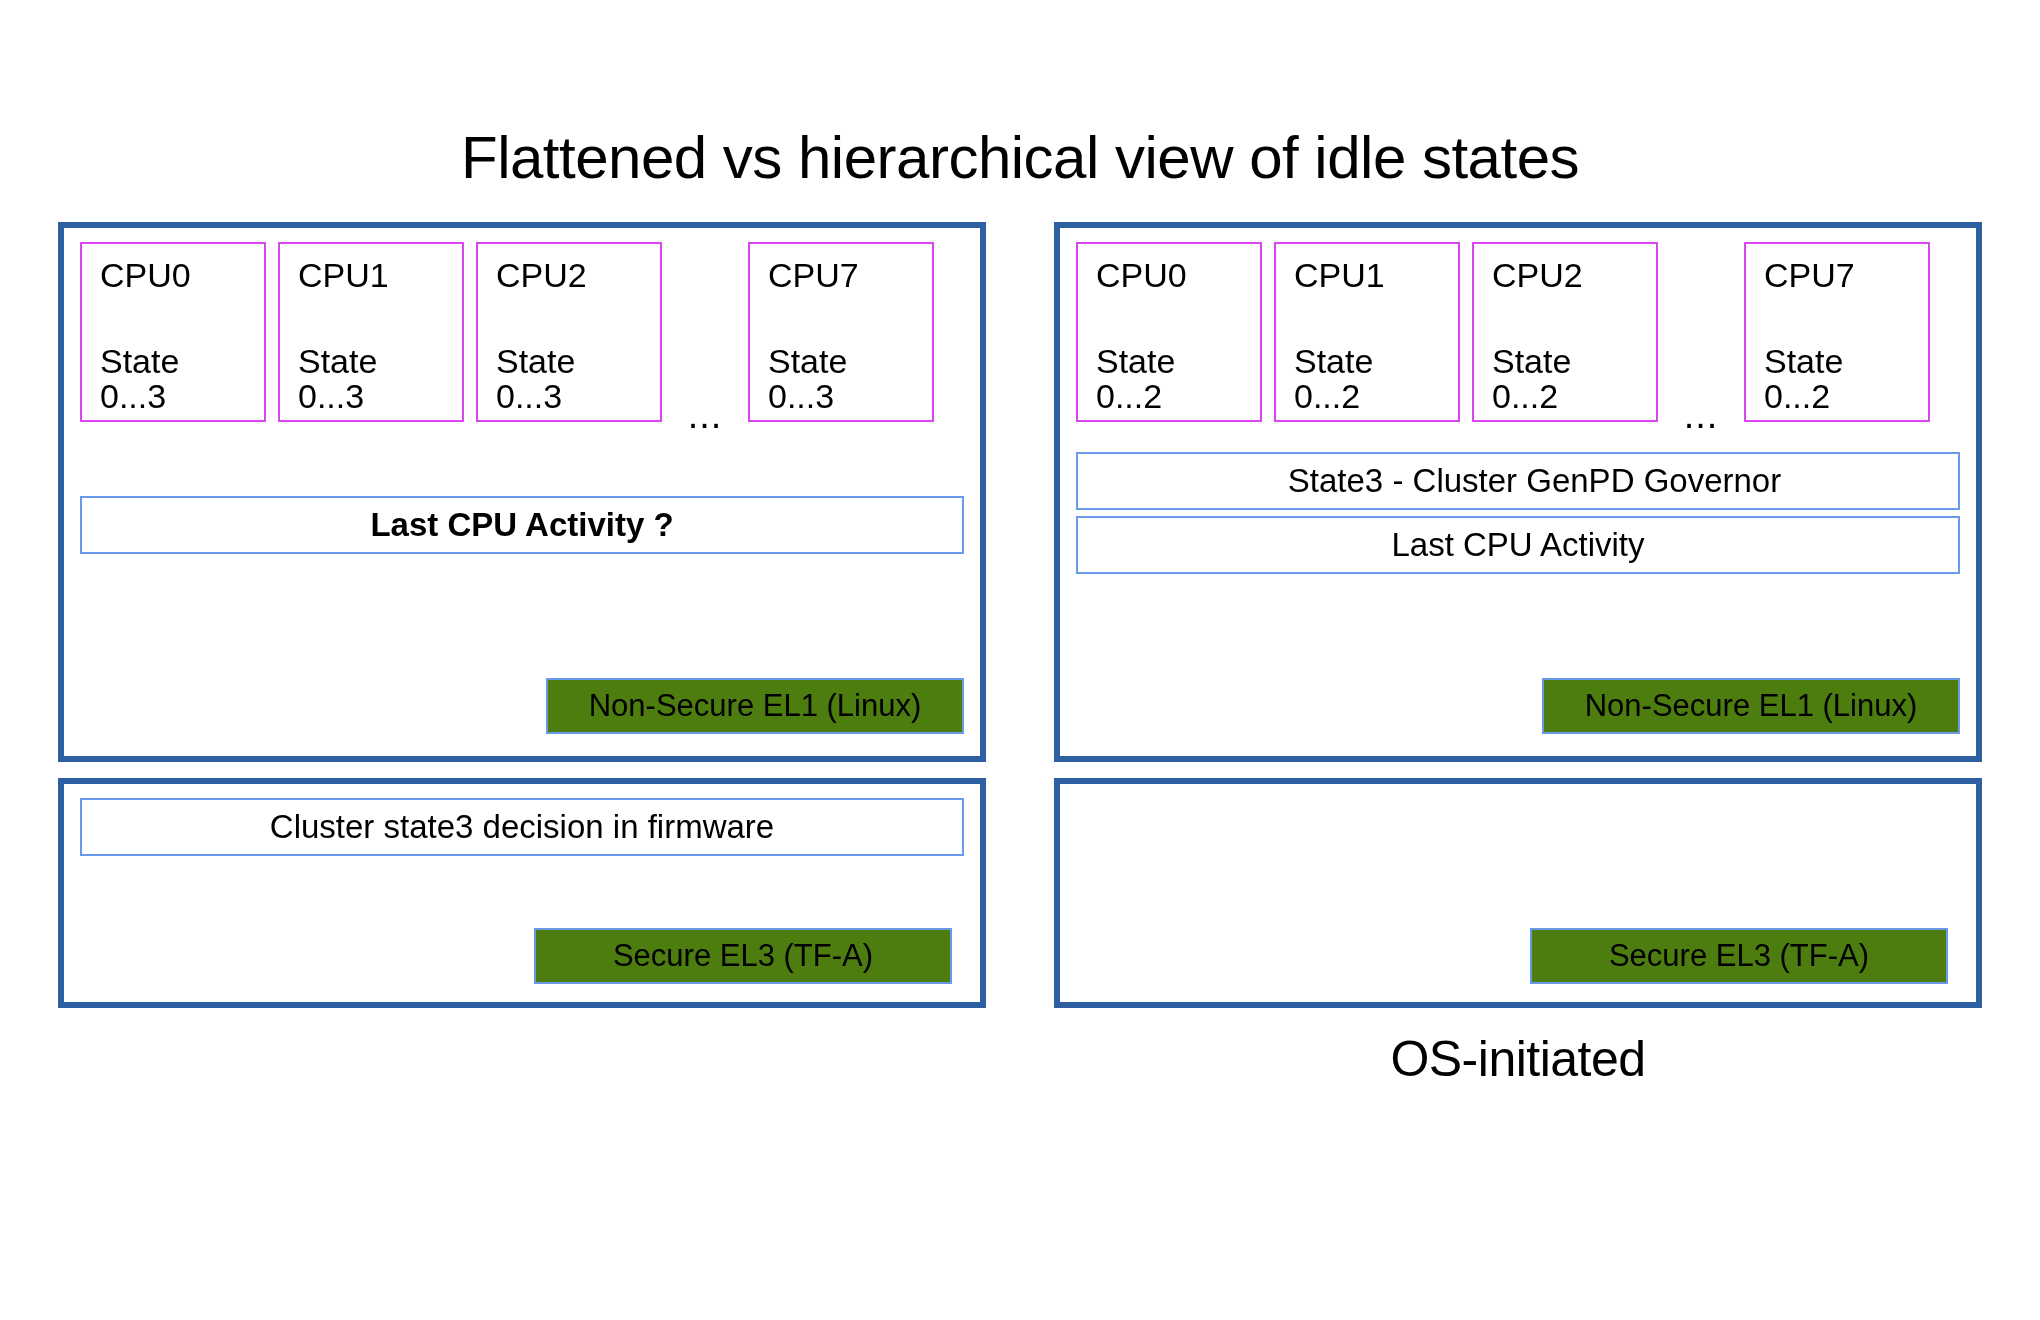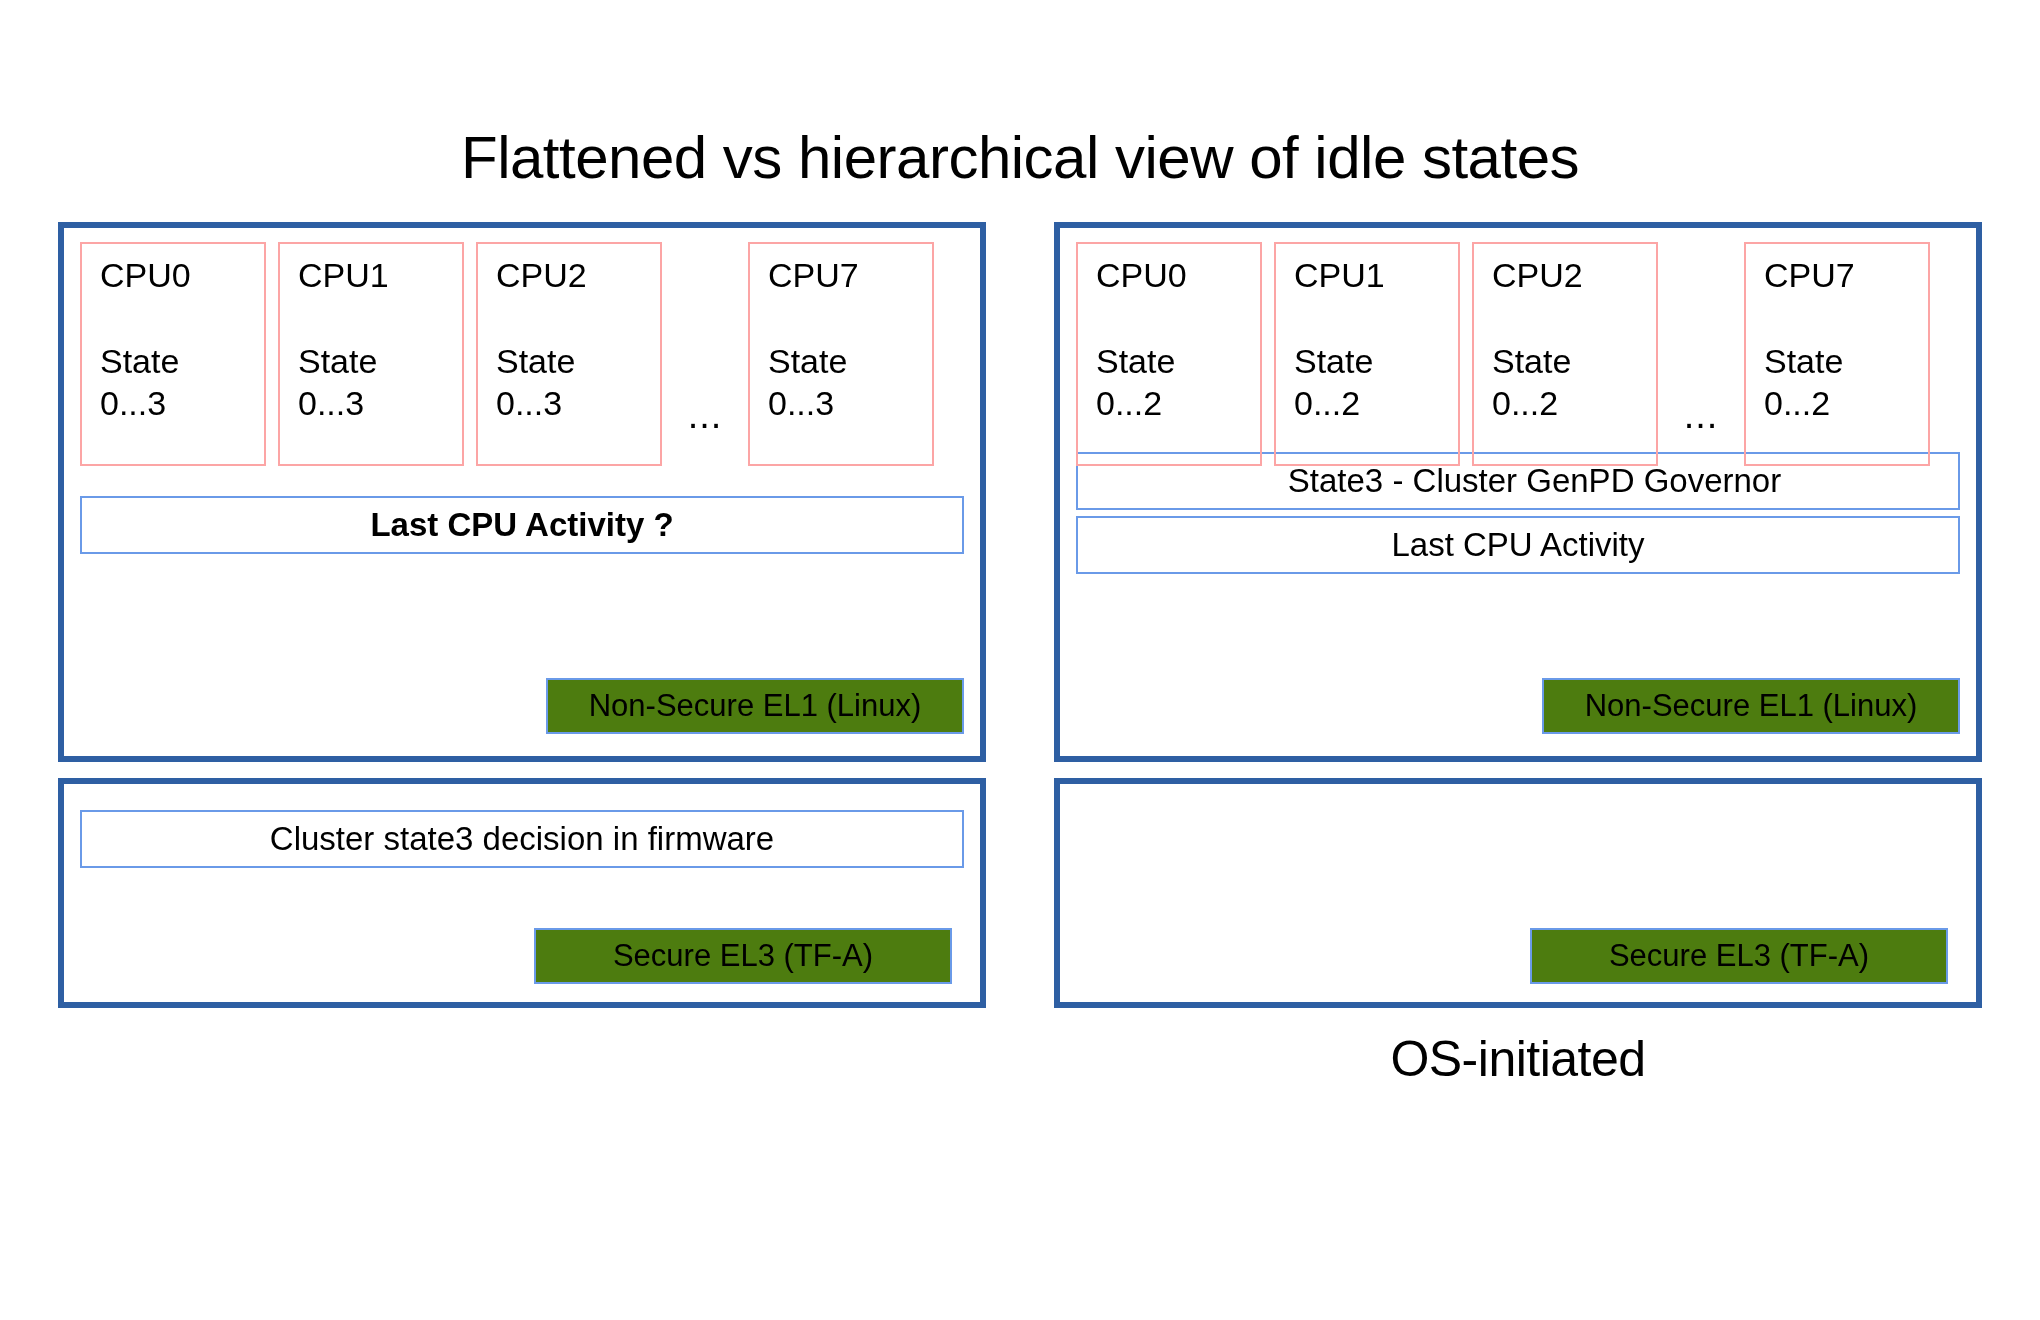--- a/index.html
+++ b/index.html
@@ -55,34 +55,34 @@
   }
 
   
   .cpu-row {
     display: flex;
     align-items: flex-start;
     height: 196px;
   }
   .cpu-box {
     box-sizing: border-box;
-    border: 2px solid #fca5a5;
+    border: 2px solid #d946ef;
     width: 186px;
-    height: 224px;
+    height: 180px;
     padding: 14px 0 14px 18px;
     font-size: 34px;
     line-height: 1.0;
     flex: 0 0 auto;
   }
   .cpu-box .cpu-name { display: block; }
   .cpu-box .cpu-state {
     display: block;
     margin-top: 52px;
   }
-  .cpu-box .cpu-state-range { display: block; margin-top: 8px; }
+  .cpu-box .cpu-state-range { display: block; margin-top: 1px; }
   .cpu-gap {
     flex: 0 0 auto;
     width: 86px;
     height: 196px;
     position: relative;
   }
   .ellipsis {
     position: absolute;
     bottom: 4px;
     left: 50%;
@@ -101,21 +101,21 @@
     height: 58px;
     display: flex;
     align-items: center;
     justify-content: center;
     font-size: 33px;
     background: #ffffff;
   }
   .bar-genpd { margin-top: 14px; padding-left: 33px; }
   .bar-activity-left { margin-top: 58px; font-weight: bold; }
   .bar-activity-right { margin-top: 6px; }
-  .bar-decision { margin-top: 12px; }
+  .bar-decision { margin-top: 0px; }
 
   
   .tag-box {
     box-sizing: border-box;
     border: 2px solid #6a9ae8;
     height: 56px;
     display: flex;
     align-items: center;
     justify-content: center;
     font-size: 31px;

